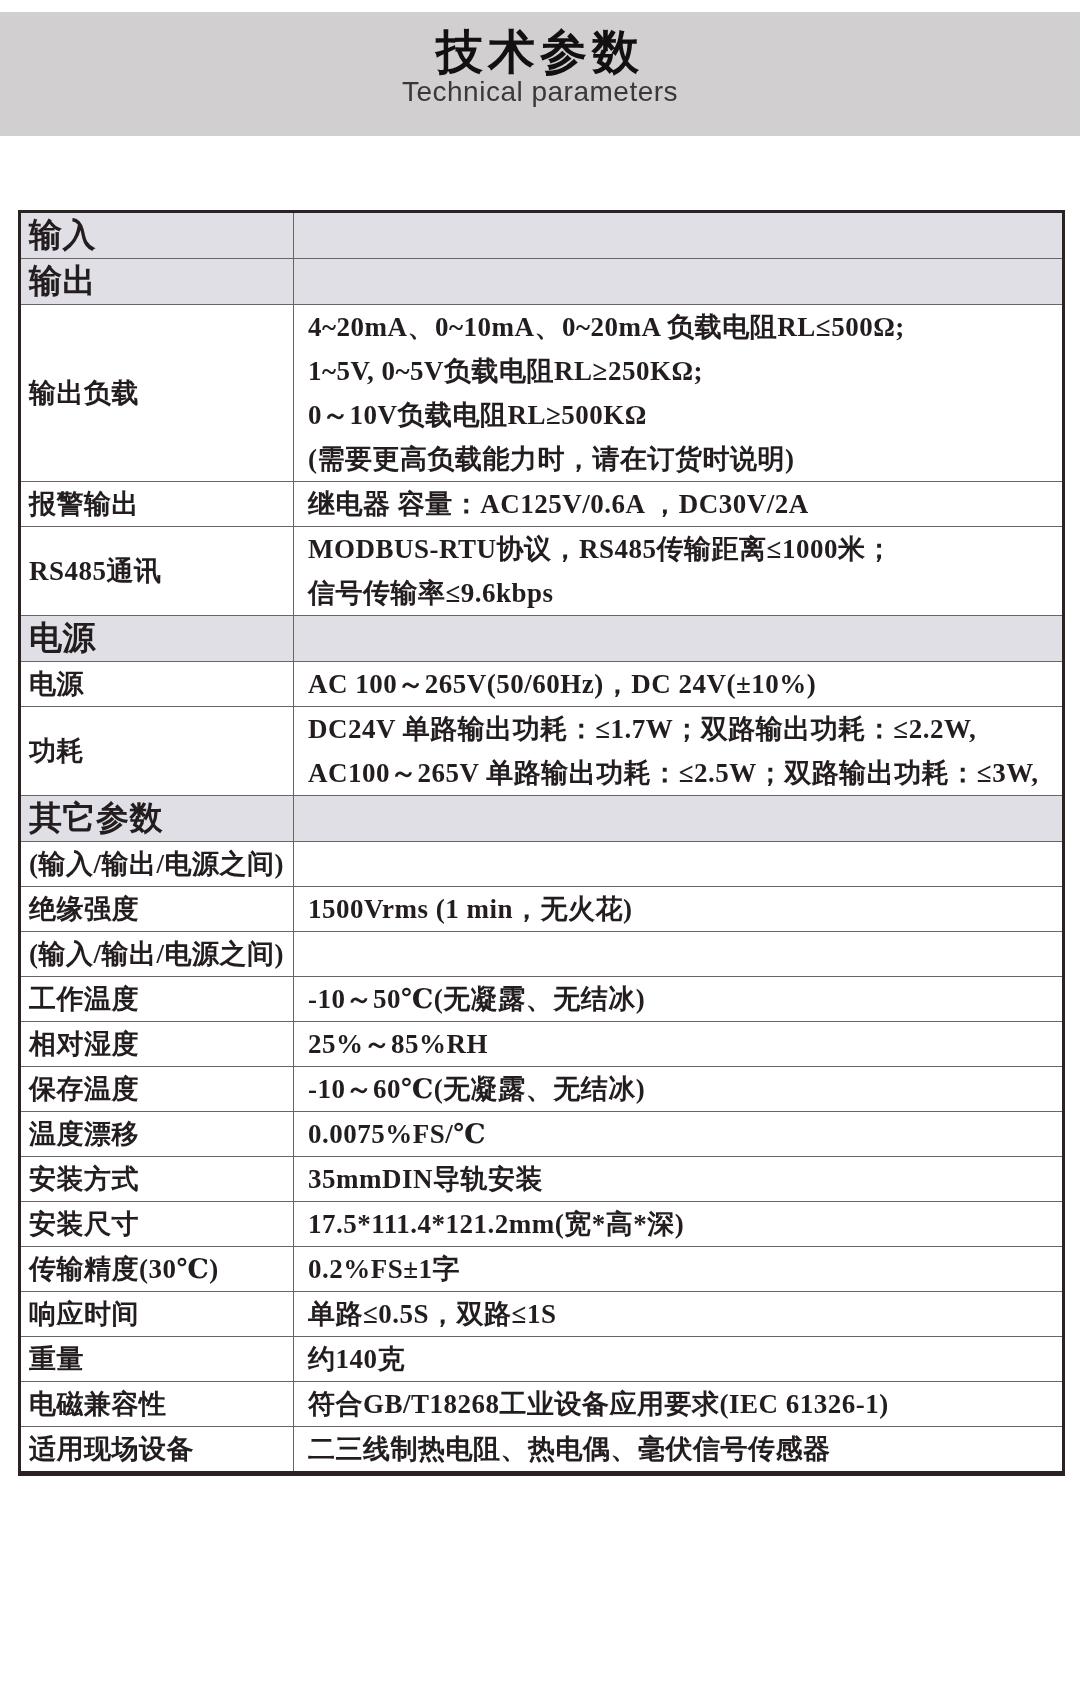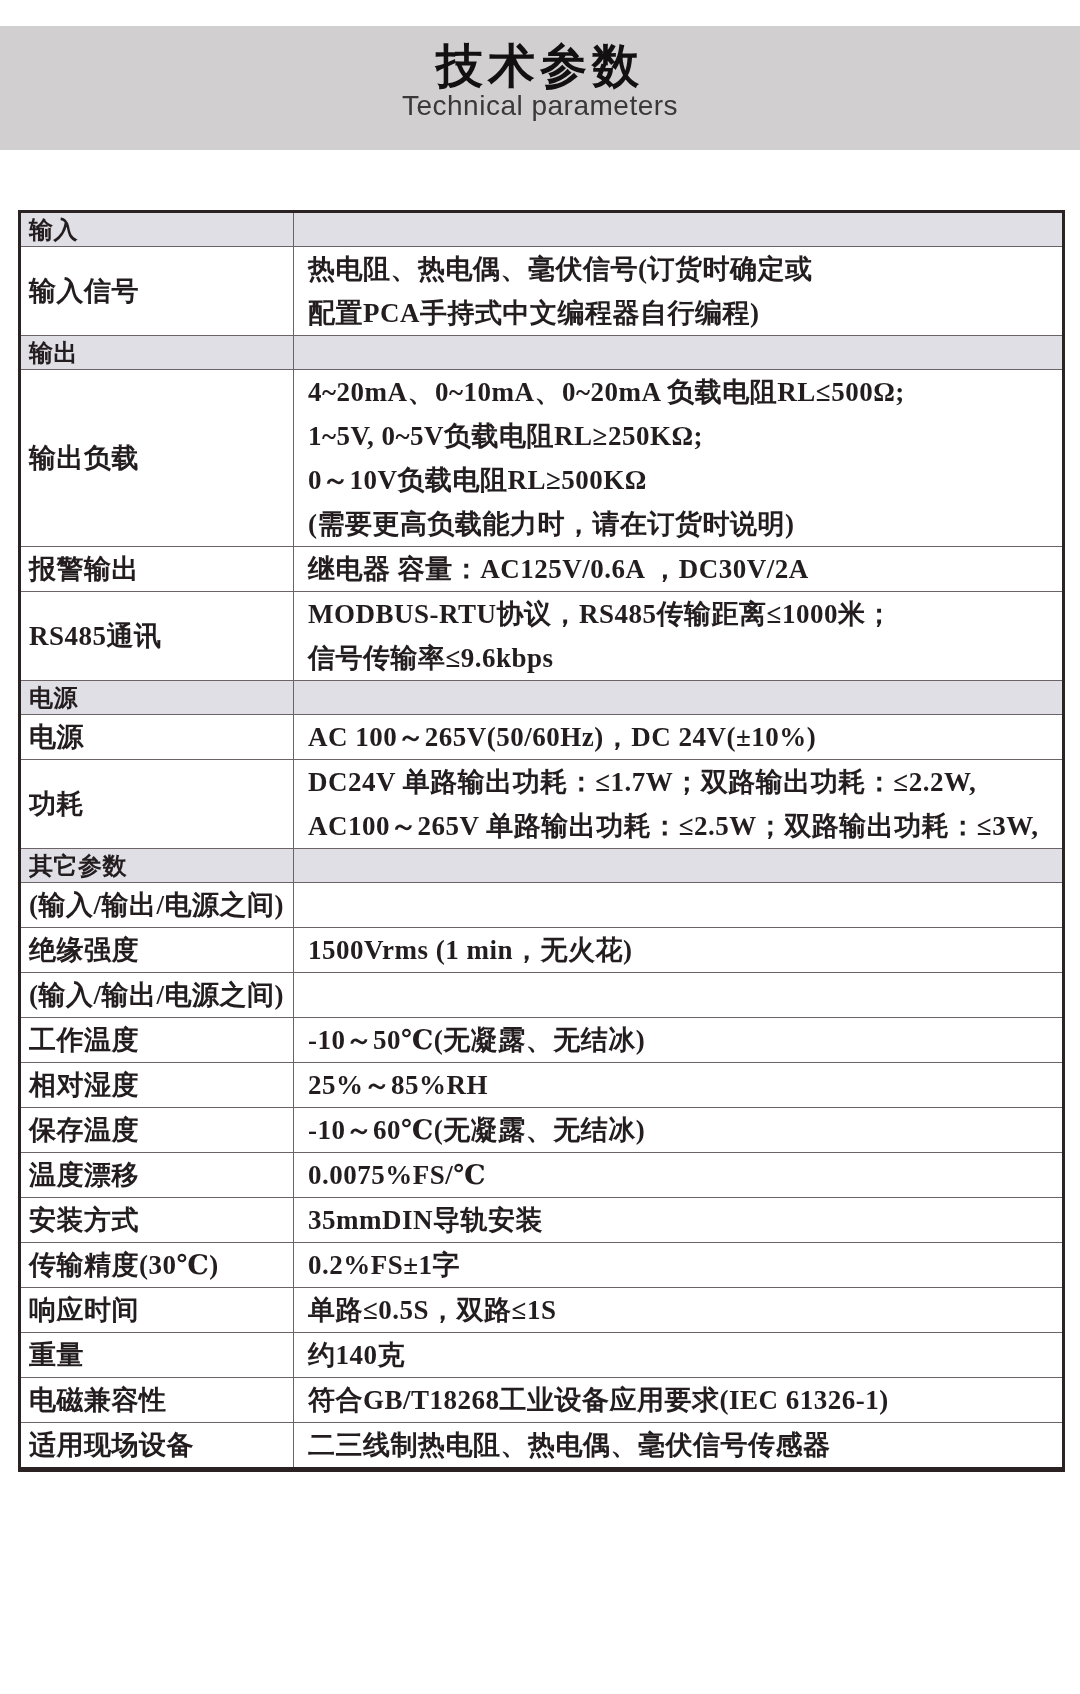--- a/index.html
+++ b/index.html
@@ -13,21 +13,21 @@
   .page {
     position: relative;
     width: 1080px;
     height: 1694px;
     overflow: hidden;
     background: #ffffff;
   }
   
   .title-band {
     position: absolute;
-    top: 26px;
+    top: 12px;
     left: 0;
     width: 1080px;
     height: 124px;
     background: #d1cfd0;
     text-align: center;
     font-family: "Liberation Sans", "DejaVu Sans", sans-serif;
   }
   .title {
     padding-top: 12px;
     font-size: 47px;
@@ -72,45 +72,38 @@
   td.value {
     padding: 0 4px 0 14px;
   }
   tr.data td { height: 44px; }
   tr.data .line { line-height: 44px; white-space: nowrap; }
   tr.section td {
     height: 33px;
     background: #dfdfe5;
   }
   tr.section td.label {
-    font-size: 24px;
+    font-size: 33px;
   }
 </style>
 </head>
 <body>
 
 <div class="page">
   <div class="title-band">
     <div class="title">技术参数</div>
     <div class="subtitle">Technical parameters</div>
   </div>
 
   <table class="params">
     <tbody id="param-rows">
         <tr class="section">
           <td class="label">输入</td>
           <td class="value"></td>
         </tr>
-        <tr class="data">
-          <td class="label">输入信号</td>
-          <td class="value">
-            <div class="line">热电阻、热电偶、毫伏信号(订货时确定或</div>
-            <div class="line">配置PCA手持式中文编程器自行编程)</div>
-          </td>
-        </tr>
         <tr class="section">
           <td class="label">输出</td>
           <td class="value"></td>
         </tr>
         <tr class="data">
           <td class="label">输出负载</td>
           <td class="value">
             <div class="line">4~20mA、0~10mA、0~20mA 负载电阻RL≤500Ω;</div>
             <div class="line">1~5V, 0~5V负载电阻RL≥250KΩ;</div>
             <div class="line">0～10V负载电阻RL≥500KΩ</div>
@@ -190,20 +183,26 @@
         <tr class="data">
           <td class="label">温度漂移</td>
           <td class="value">
             <div class="line">0.0075%FS/℃</div>
           </td>
         </tr>
         <tr class="data">
           <td class="label">安装方式</td>
           <td class="value">
             <div class="line">35mmDIN导轨安装</div>
+          </td>
+        </tr>
+        <tr class="data">
+          <td class="label">安装尺寸</td>
+          <td class="value">
+            <div class="line">17.5*111.4*121.2mm(宽*高*深)</div>
           </td>
         </tr>
         <tr class="data">
           <td class="label">传输精度(30℃)</td>
           <td class="value">
             <div class="line">0.2%FS±1字</div>
           </td>
         </tr>
         <tr class="data">
           <td class="label">响应时间</td>

